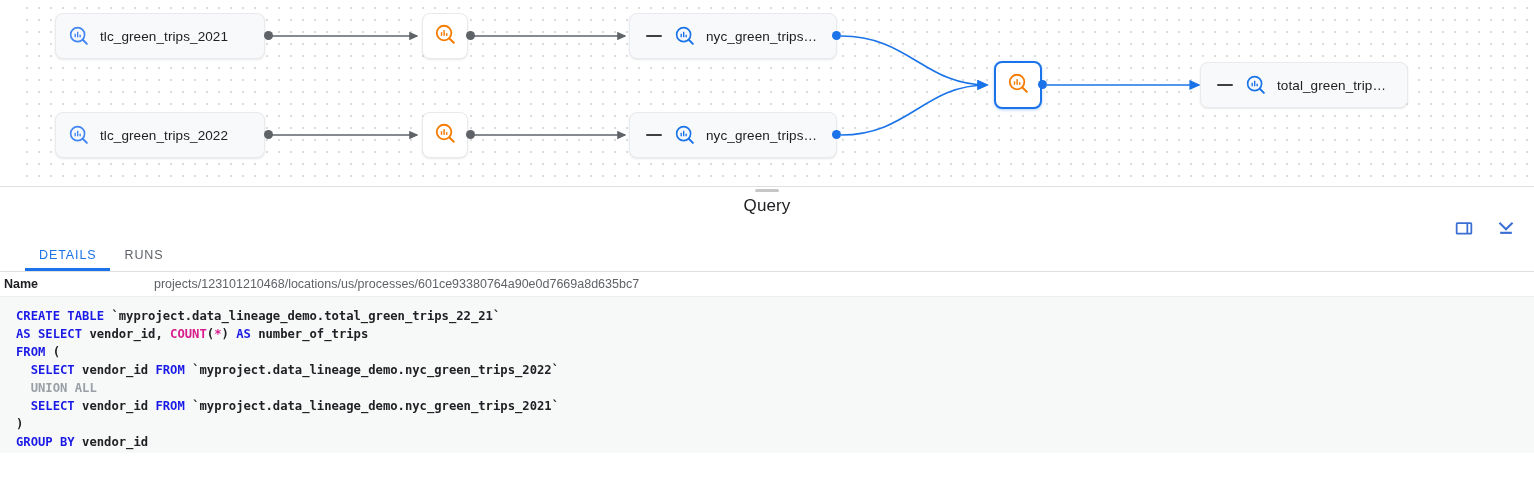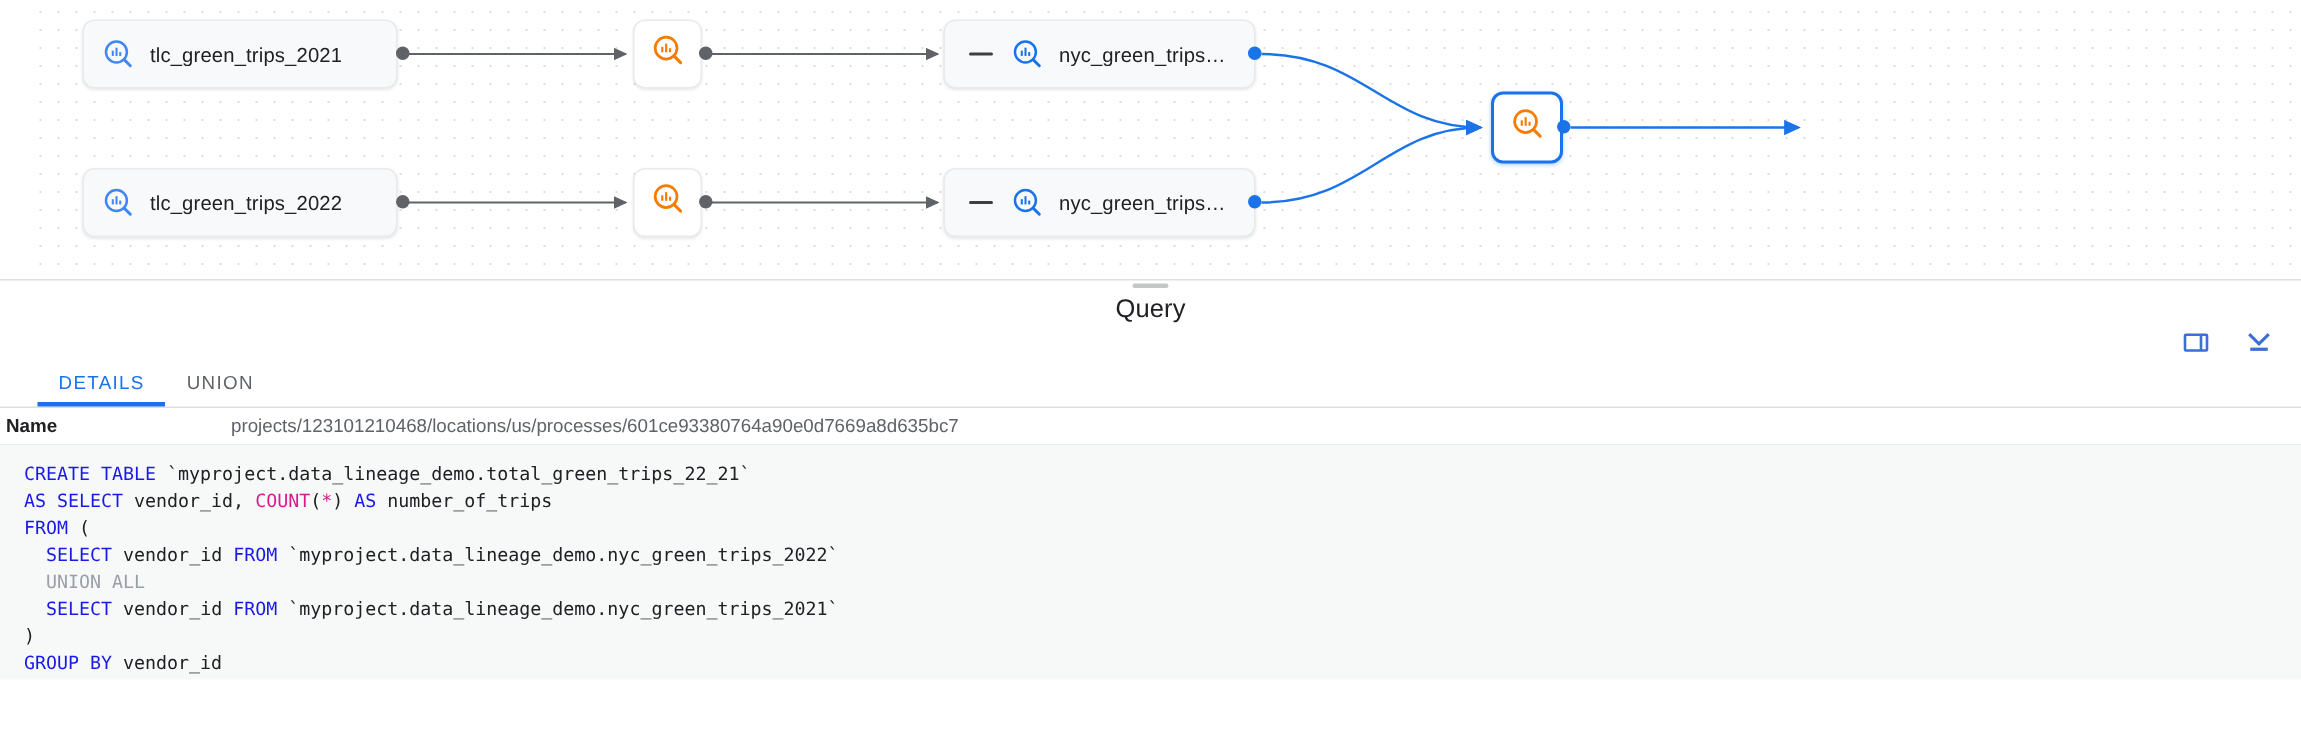--- a/index.html
+++ b/index.html
@@ -209,20 +209,21 @@
     box-sizing: border-box;
     overflow: hidden;
   }
   .sql-code {
     font-family: "DejaVu Sans Mono", monospace;
     font-size: 12.2px;
     line-height: 18px;
     white-space: pre;
     padding-left: 16px;
     color: #202124;
+    font-weight: bold;
   }
   .kw    { color: #1a1ae6; }
   .kw2   { color: #d81b8c; }
   .mute  { color: #9aa0a6; }
   .plain { color: #202124; }
 </style>
 </head>
 <body>
 
 <div class="canvas">
@@ -342,20 +343,33 @@
         <circle cx="10.5" cy="10.5" r="7.6" fill="none" stroke="#f57c00" stroke-width="1.9"></circle>
         <rect x="7.1" y="9.6" width="1.5" height="3.8" fill="#f57c00"></rect>
         <rect x="9.8" y="7.4" width="1.5" height="6" fill="#f57c00"></rect>
         <rect x="12.5" y="10.6" width="1.5" height="2.8" fill="#f57c00"></rect>
         <line x1="16.1" y1="16.1" x2="20.6" y2="20.6" stroke="#f57c00" stroke-width="2.1" stroke-linecap="round"></line>
       </svg>
     </span>
   </div>
   <div class="port blue" style="left:1019px; top:80px;"></div>
 
+  <div class="node" style="left:1181px; top:62px; width:208px; height:46px;">
+    <span class="minus"></span>
+    <span class="nicon">
+      <svg viewBox="0 0 24 24" width="22" height="22">
+        <circle cx="10.5" cy="10.5" r="7.6" fill="none" stroke="#1a73e8" stroke-width="1.8"></circle>
+        <rect x="7.1" y="9.6" width="1.5" height="3.8" fill="#1a73e8"></rect>
+        <rect x="9.8" y="7.4" width="1.5" height="6" fill="#1a73e8"></rect>
+        <rect x="12.5" y="10.6" width="1.5" height="2.8" fill="#1a73e8"></rect>
+        <line x1="16.1" y1="16.1" x2="20.6" y2="20.6" stroke="#1a73e8" stroke-width="2.1" stroke-linecap="round"></line>
+      </svg>
+    </span>
+    <span class="nlabel">total_green_trip…</span>
+  </div>
 </div>
 
 <div class="divider-wrap">
   <div class="drag-handle"></div>
 </div>
 
 <div class="panel-header">
   <div class="panel-title">Query</div>
   <div class="panel-actions">
     <div class="icon-btn">
@@ -368,21 +382,21 @@
       <svg viewBox="0 0 24 24" width="20" height="20">
         <path d="M5 6.5 L12 13.5 L19 6.5" fill="none" stroke="#3b6fd4" stroke-width="2.4" stroke-linecap="square"></path>
         <rect x="5" y="16.5" width="14" height="2.6" fill="#3b6fd4"></rect>
       </svg>
     </div>
   </div>
 </div>
 
 <div class="tabs">
   <div class="tab active">DETAILS</div>
-  <div class="tab">UNION</div>
+  <div class="tab">RUNS</div>
 </div>
 
 <table class="kv-table">
   <tbody>
     <tr>
       <td class="kv-key">Name</td>
       <td class="kv-val">projects/123101210468/locations/us/processes/601ce93380764a90e0d7669a8d635bc7</td>
     </tr>
   </tbody>
 </table>

